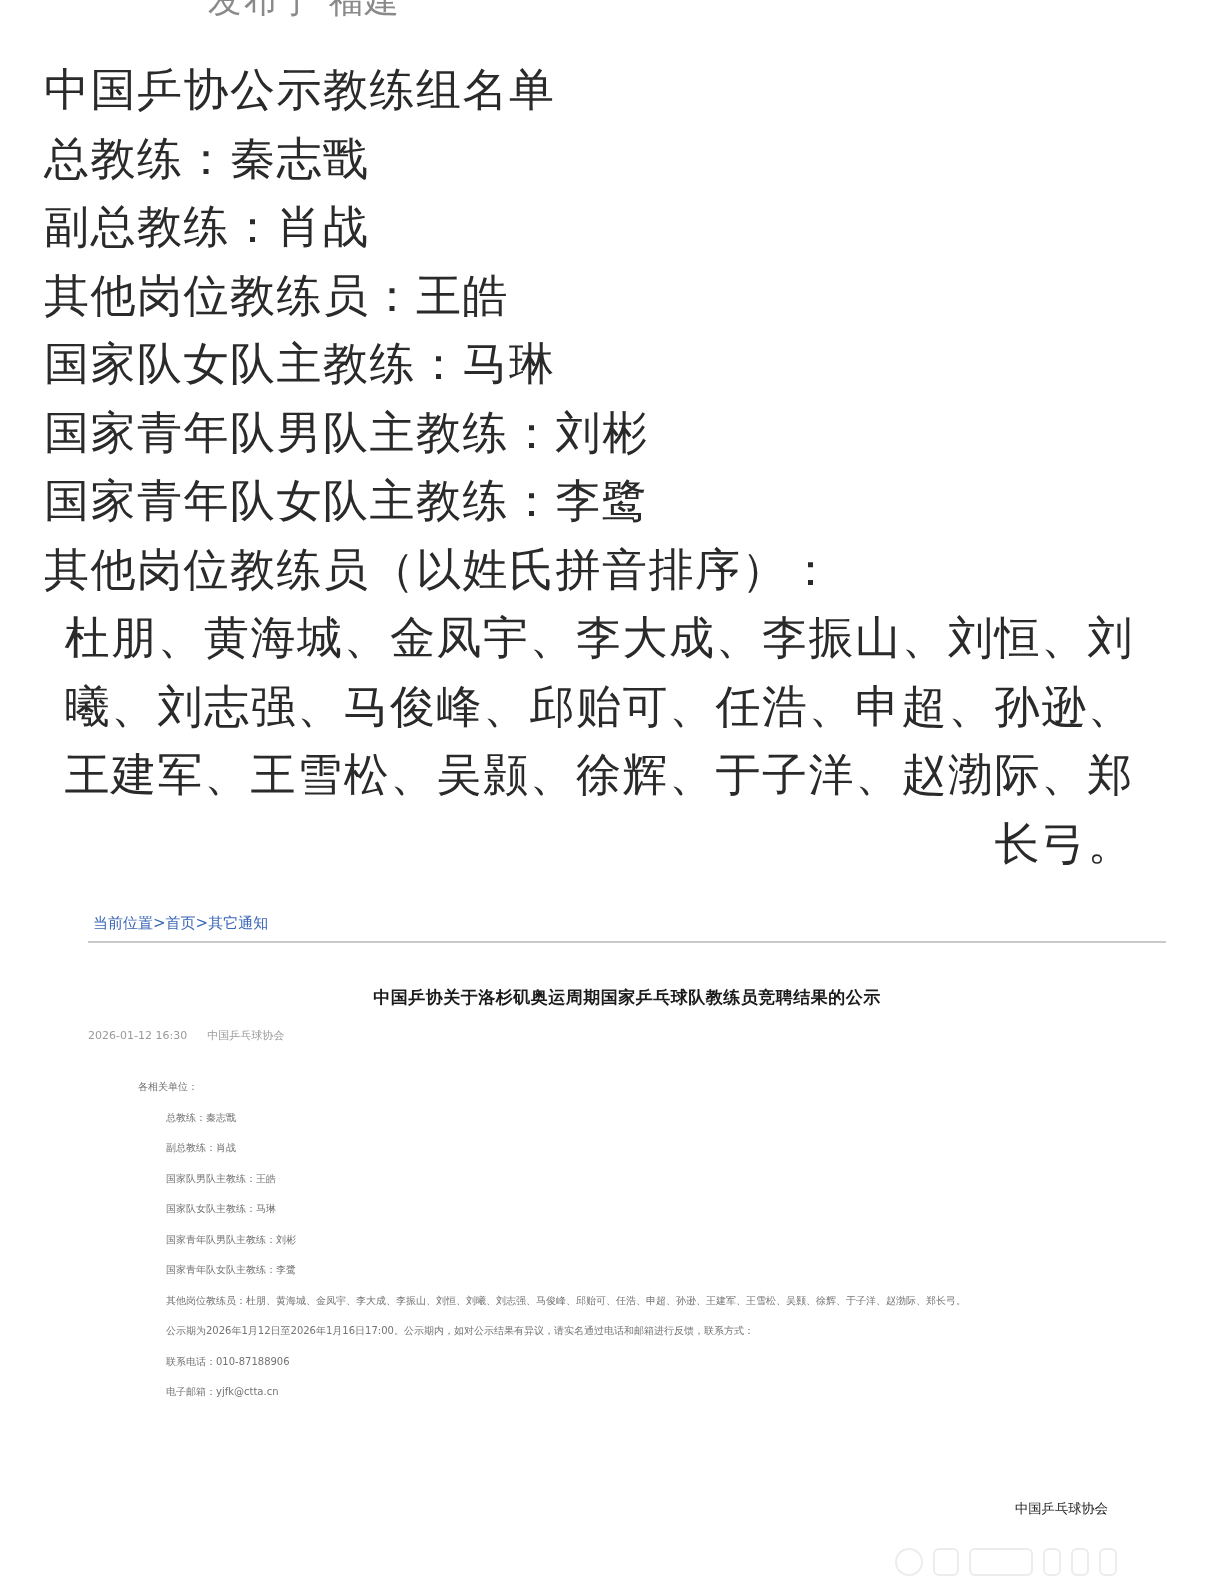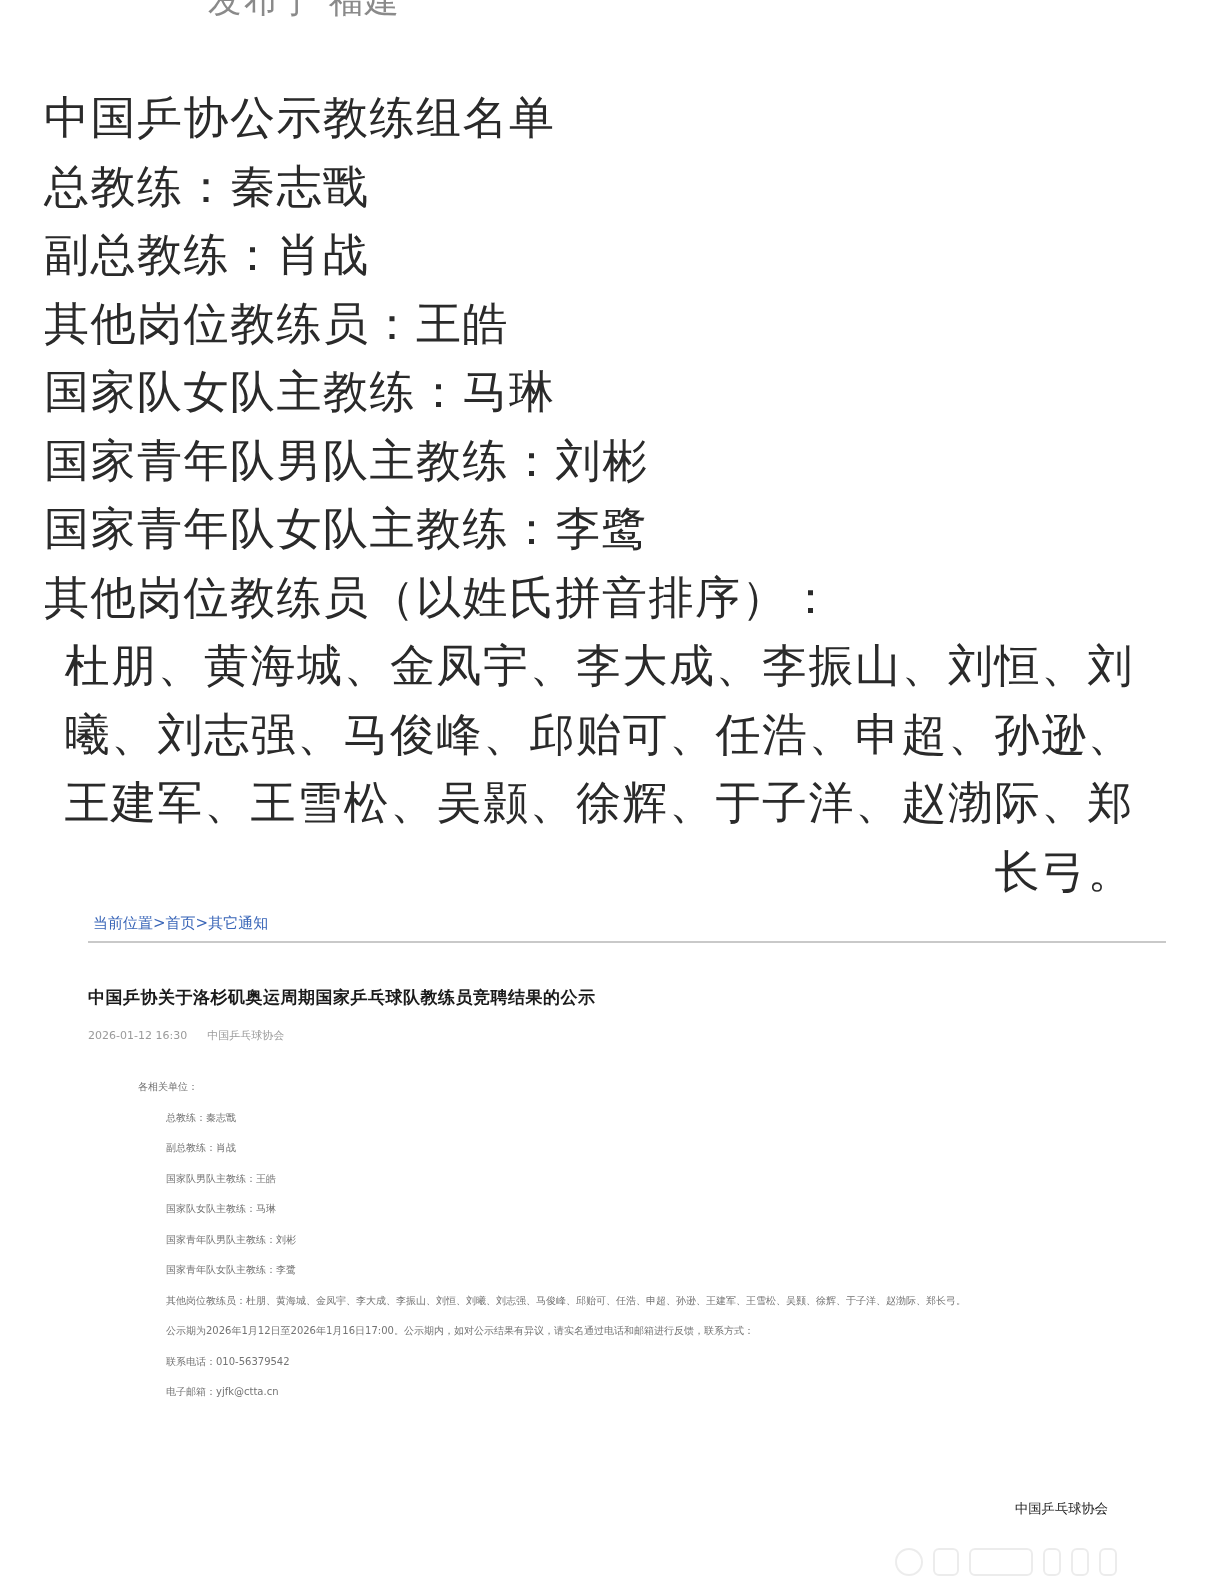--- a/index.html
+++ b/index.html
@@ -24,21 +24,20 @@
       color: #8a8a8a;
       letter-spacing: 2px;
       white-space: nowrap;
     }
     
     .summary {
       position: absolute;
       left: 44px;
       top: 56px;
       width: 1090px;
-      margin-top: 28px;
     }
     .summary-line {
       font-size: 45px;
       line-height: 68.5px;
       color: #2a2a2a;
       letter-spacing: 1.5px;
       white-space: nowrap;
     }
     .summary-names {
       font-size: 45px;
@@ -74,20 +73,21 @@
       top: 41px;
       width: 1078px;
       height: 2px;
       background: #c9c9c9;
     }
     .notice-title {
       position: absolute;
       left: 0;
       top: 86px;
       width: 1078px;
+      text-align: center;
       font-size: 17px;
       font-weight: bold;
       color: #1a1a1a;
       letter-spacing: 0.5px;
     }
     .notice-meta {
       position: absolute;
       left: 0;
       top: 128px;
       width: 1078px;
@@ -181,21 +181,21 @@
   <div class="notice-body">
     <p>各相关单位：</p>
     <p class="indent">总教练：秦志戬</p>
     <p class="indent">副总教练：肖战</p>
     <p class="indent">国家队男队主教练：王皓</p>
     <p class="indent">国家队女队主教练：马琳</p>
     <p class="indent">国家青年队男队主教练：刘彬</p>
     <p class="indent">国家青年队女队主教练：李鹭</p>
     <p class="first-indent">其他岗位教练员：杜朋、黄海城、金凤宇、李大成、李振山、刘恒、刘曦、刘志强、马俊峰、邱贻可、任浩、申超、孙逊、王建军、王雪松、吴颢、徐辉、于子洋、赵渤际、郑长弓。</p>
     <p class="indent">公示期为2026年1月12日至2026年1月16日17:00。公示期内，如对公示结果有异议，请实名通过电话和邮箱进行反馈，联系方式：</p>
-    <p class="indent"><span>联系电话：</span><span>010-56379542</span></p>
+    <p class="indent"><span>联系电话：</span><span>010-87188906</span></p>
     <p class="indent"><span>电子邮箱：</span><span>yjfk@ctta.cn</span></p>
   </div>
 
   <div class="signature">中国乒乓球协会</div>
 </div>
 
 <div class="watermark">
   <i style="width:24px;border-radius:50%"></i>
   <i style="width:22px"></i>
   <i style="width:60px"></i>

